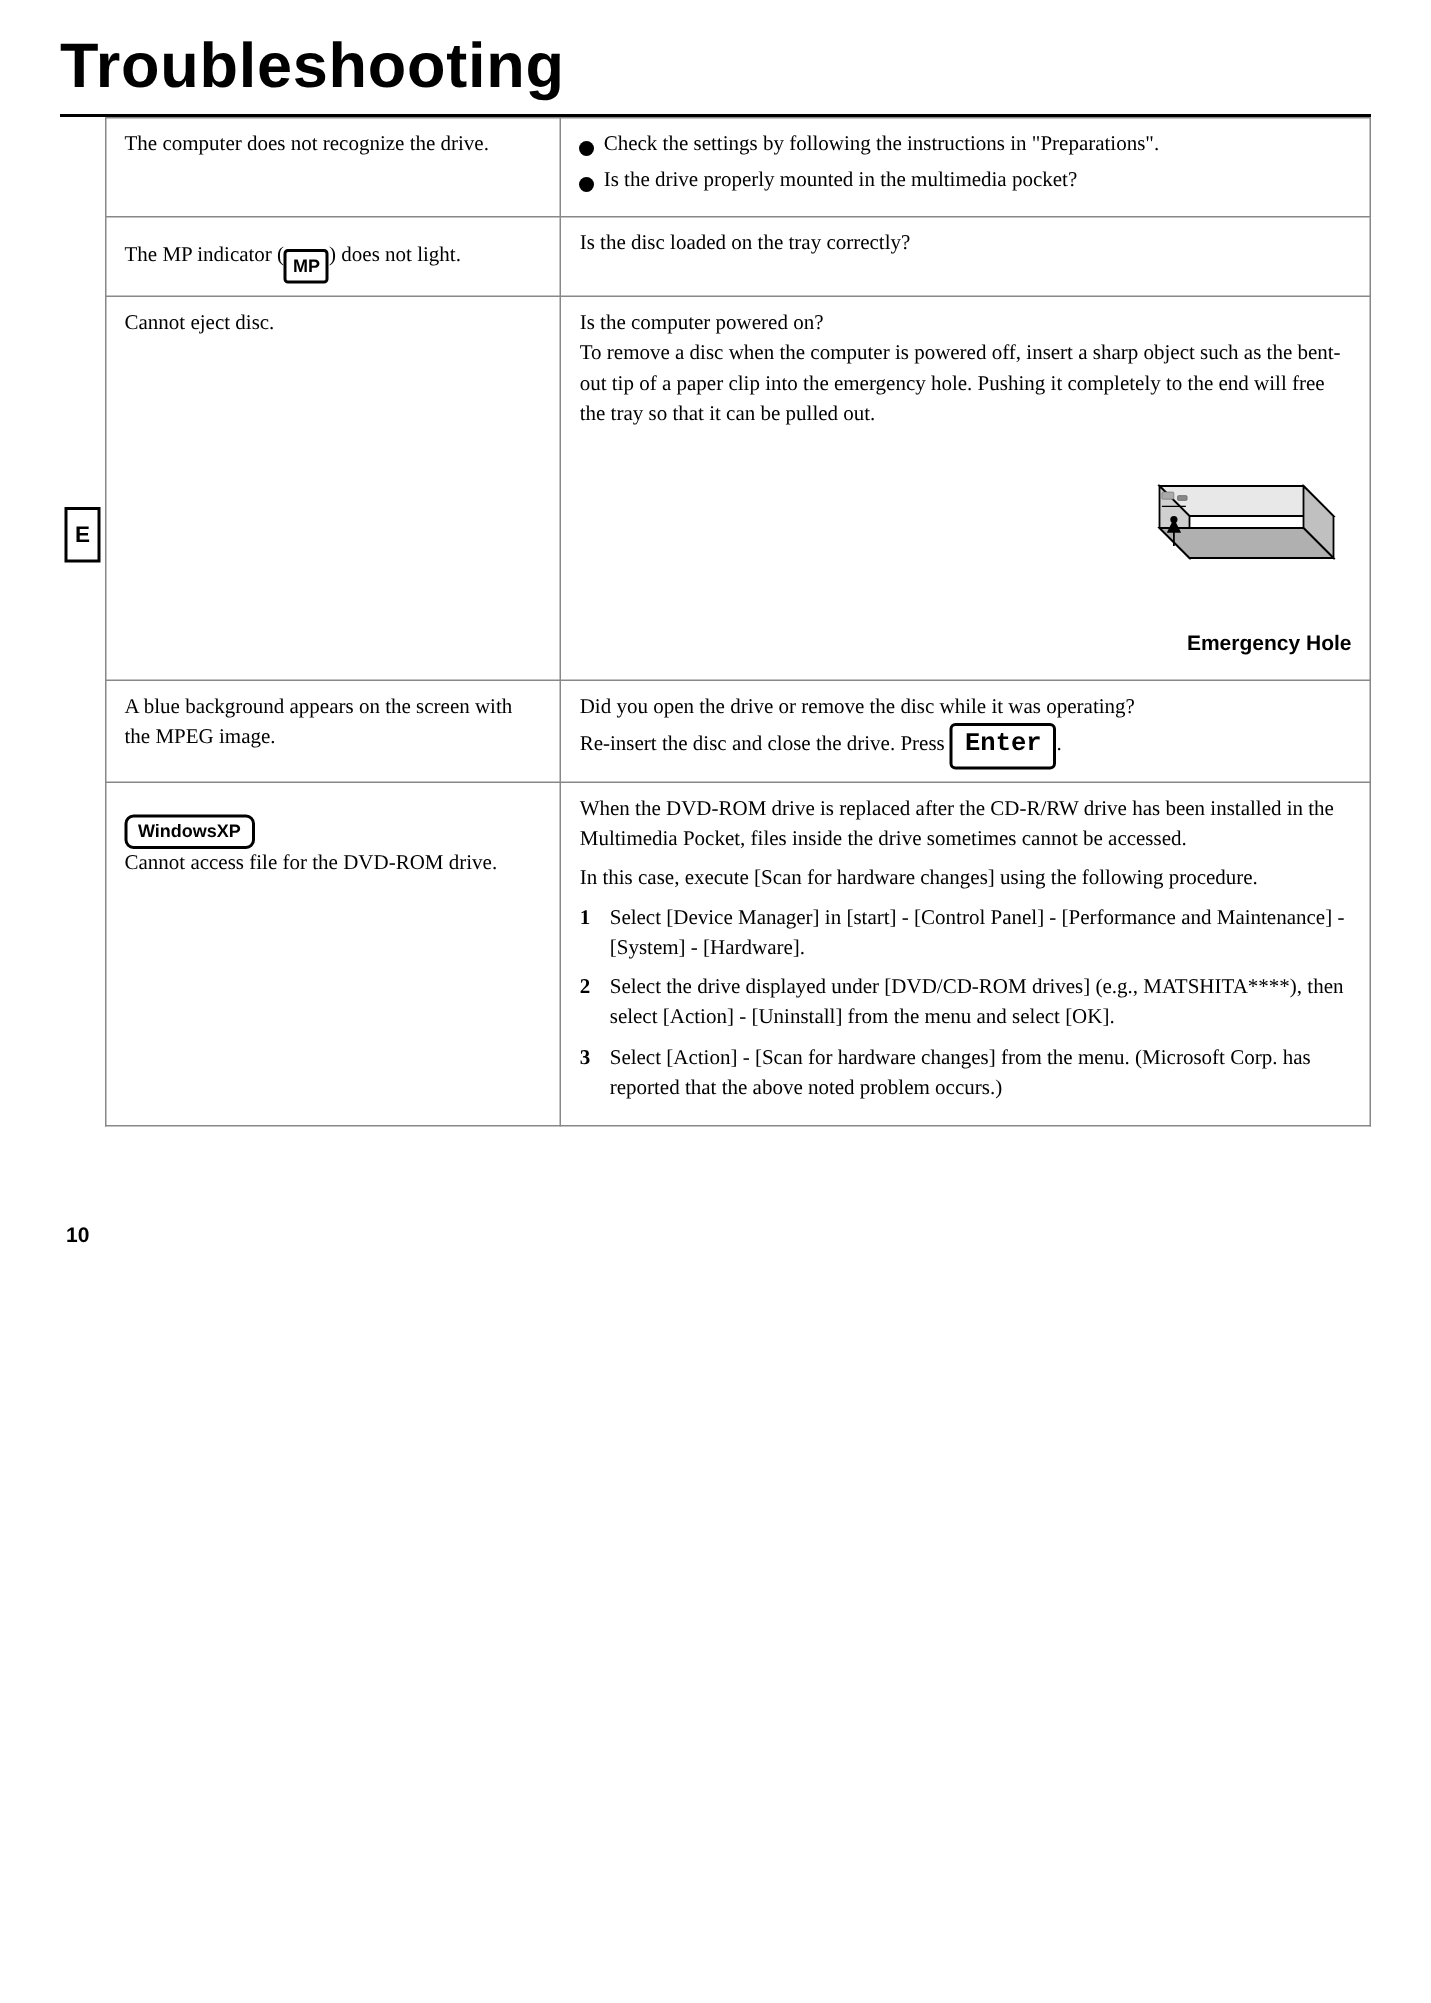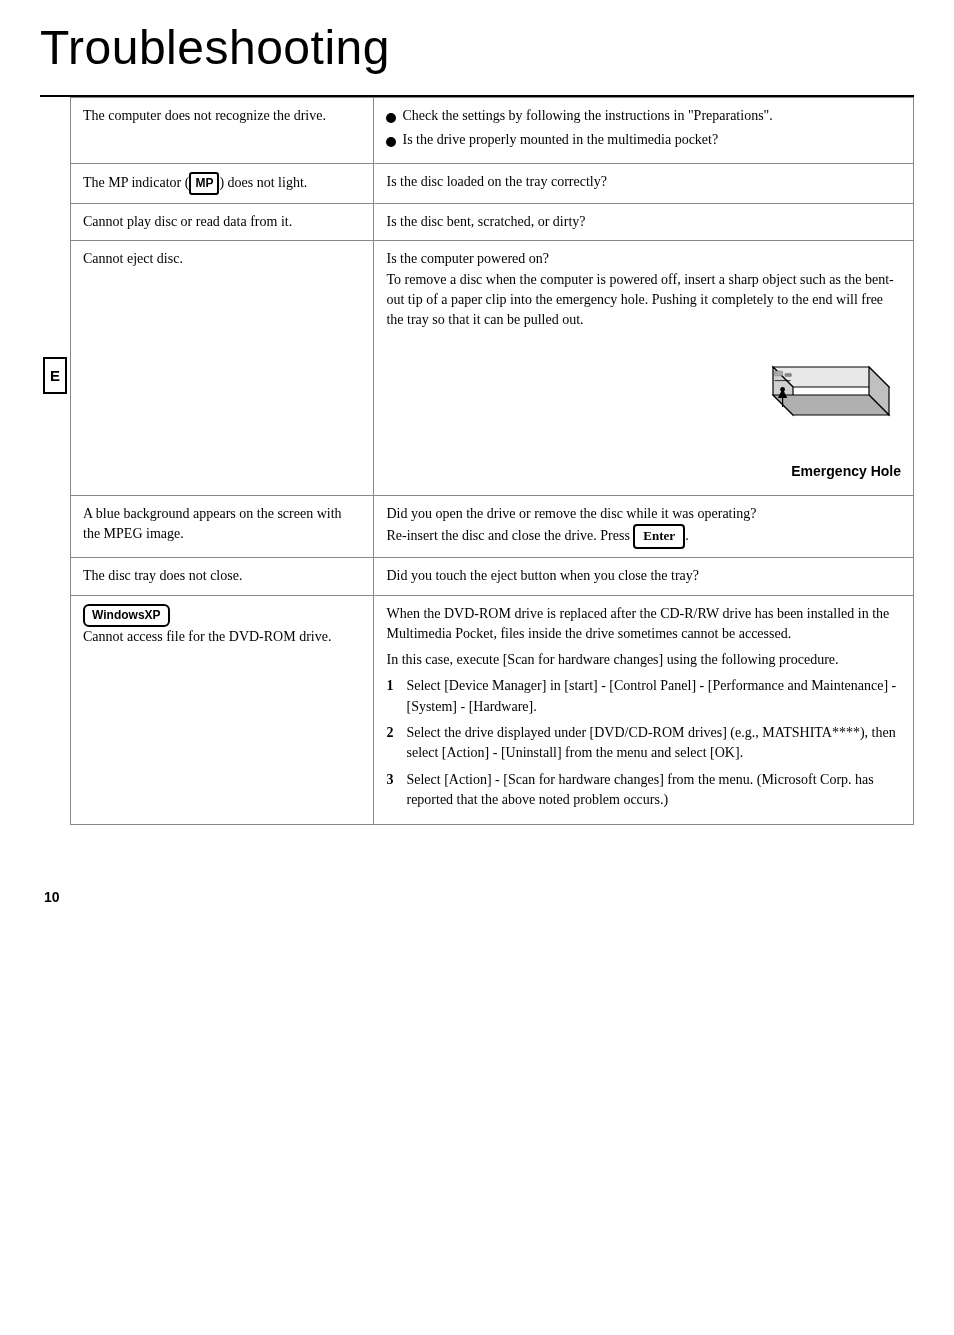--- a/index.html
+++ b/index.html
@@ -8,23 +8,23 @@
       font-family: 'Times New Roman', Times, serif;
       font-size: 14px;
       color: #000;
       width: 954px;
       min-height: 1335px;
       padding: 20px 40px 40px 40px;
     }
 
     h1 {
       font-family: Arial, Helvetica, sans-serif;
-      font-size: 48px;
-      font-weight: 400;
-      margin-bottom: 20px;
+      font-size: 42px;
+      font-weight: 700;
+      margin-bottom: 8px;
       letter-spacing: 0.5px;
     }
 
     .top-rule {
       border: none;
       border-top: 2px solid #000;
       margin-bottom: 0;
     }
 
     .page-wrapper {
@@ -97,33 +97,34 @@
 
     .badge {
       display: inline-block;
       border: 2px solid #000;
       padding: 1px 4px;
       font-size: 12px;
       font-weight: bold;
       font-family: Arial, sans-serif;
       vertical-align: middle;
       border-radius: 3px;
+      margin-top: 13px;
     }
 
     .badge-rounded {
       border-radius: 6px;
       padding: 1px 7px;
     }
 
     .enter-badge {
       display: inline-block;
       border: 2px solid #000;
       padding: 1px 8px;
-      font-size: 13px;
-      font-family: Liberation Serif, serif;
+      font-size: 17px;
+      font-family: Liberation Mono, monospace;
       border-radius: 4px;
       font-weight: bold;
     }
 
     .emergency-hole-container {
       text-align: right;
       padding: 10px 0 6px 0;
     }
 
     .emergency-hole-label {
@@ -199,28 +200,20 @@
 
         <tr>
           <td>
             <span>The MP indicator (<span class="badge">MP</span>) does not light.</span>
           </td>
           <td>
             <span>Is the disc loaded on the tray correctly?</span>
           </td>
         </tr>
 
-        <tr>
-          <td>
-            <span>Cannot play disc or read data from it.</span>
-          </td>
-          <td>
-            <span>Is the disc bent, scratched, or dirty?</span>
-          </td>
-        </tr>
 
         <tr>
           <td>
             <span>Cannot eject disc.</span>
           </td>
           <td>
             <span>Is the computer powered on?</span><br>
             <span>To remove a disc when the computer is powered off, insert a sharp object such as the bent-out tip of a paper clip into the emergency hole. Pushing it completely to the end will free the tray so that it can be pulled out.</span>
             <div class="emergency-hole-container">
               
@@ -257,28 +250,20 @@
         <tr>
           <td>
             <span>A blue background appears on the screen with the MPEG image.</span>
           </td>
           <td>
             <span>Did you open the drive or remove the disc while it was operating?</span><br>
             <span>Re-insert the disc and close the drive. Press <span class="enter-badge">Enter</span>.</span>
           </td>
         </tr>
 
-        <tr>
-          <td>
-            <span>The disc tray does not close.</span>
-          </td>
-          <td>
-            <span>Did you touch the eject button when you close the tray?</span>
-          </td>
-        </tr>
 
         <tr>
           <td>
             <span class="badge badge-rounded">WindowsXP</span><br>
             <span>Cannot access file for the DVD-ROM drive.</span>
           </td>
           <td>
             <p>When the DVD-ROM drive is replaced after the CD-R/RW drive has been installed in the Multimedia Pocket, files inside the drive sometimes cannot be accessed.</p>
             <p style="margin-top:6px;">In this case, execute [Scan for hardware changes] using the following procedure.</p>
             <div class="numbered-list">

